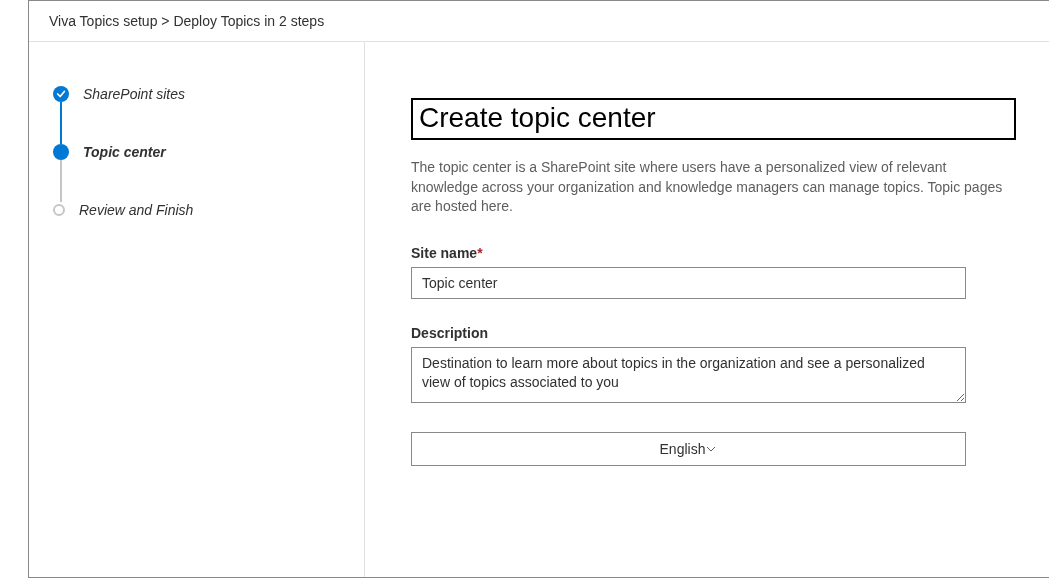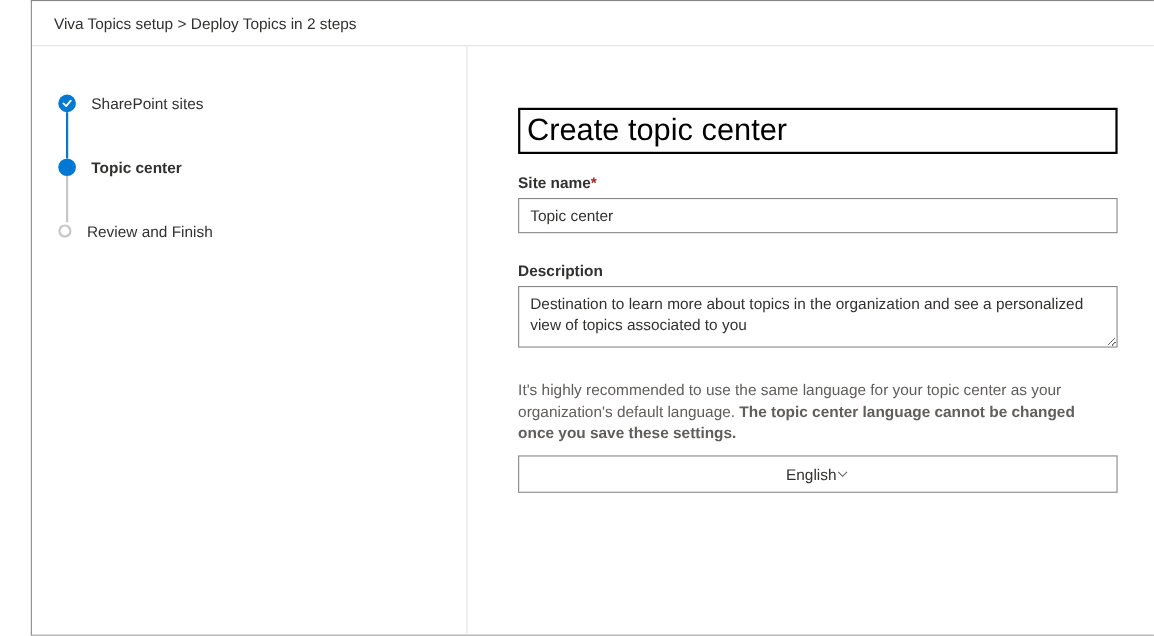--- a/index.html
+++ b/index.html
@@ -23,23 +23,24 @@
     border-bottom: 1px solid #e1e1e1;
     font-size: 14px;
     color: #323130;
   }
   .content {
     flex: 1;
     display: flex;
     overflow: hidden;
   }
   .sidebar {
-    width: 396px;
+    width: 336px;
     border-right: 1px solid #e1e1e1;
     padding: 44px 24px 24px 24px;
+    font-style: italic;
   }
   .step {
     display: flex;
     align-items: center;
     gap: 14px;
     position: relative;
   }
   .step-indicator {
     width: 16px;
     height: 16px;
@@ -176,37 +177,35 @@
       </div>
 
     </nav>
 
     <main class="main">
 
       <div class="title-box">
         <h1>Create topic center</h1>
       </div>
 
+      <p class="intro">The topic center is a SharePoint site where users have a personalized view of relevant knowledge across your organization and knowledge managers can manage topics. Topic pages are hosted here.</p>
 
       <div class="field">
         <div class="field-label">
           <span>Site name</span><span class="req">*</span>
         </div>
         <input class="input-text" type="text" value="Topic center" style="">
       </div>
 
       <div class="field">
         <div class="field-label">Description</div>
         <textarea class="textarea" style="">Destination to learn more about topics in the organization and see a personalized view of topics associated to you</textarea>
       </div>
 
       <div class="field" style="margin-bottom:10px;">
-        <p class="helper">
-          <span>It's highly recommended to use the same language for your topic center as your organization's default language. </span><b>The topic center language cannot be changed once you save these settings.</b>
-        </p>
         <div class="select">
           <span>English</span>
           <svg class="chev" viewBox="0 0 12 12">
               <path d="M2 4 L6 8 L10 4" stroke="#605e5c" stroke-width="1" fill="none"></path>
             </svg>
         </div>
       </div>
 
     </main>
 

